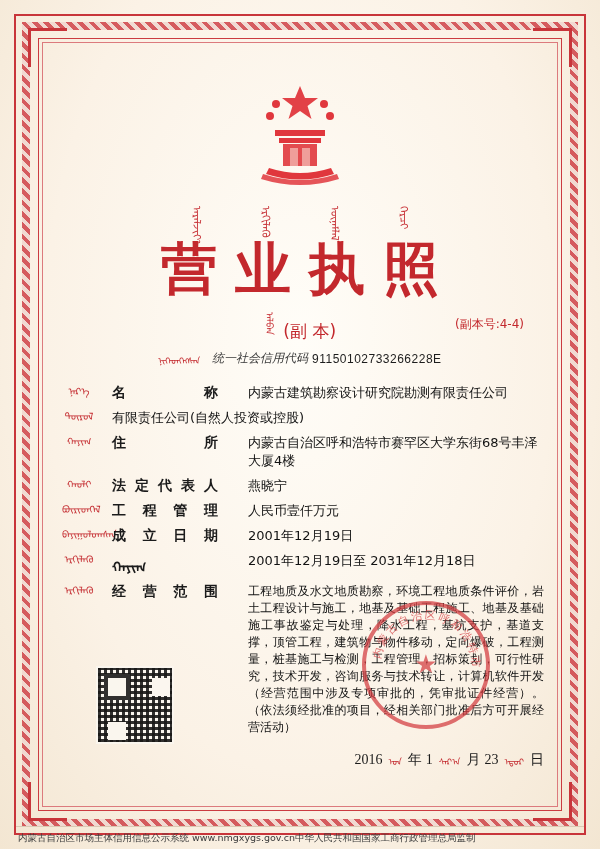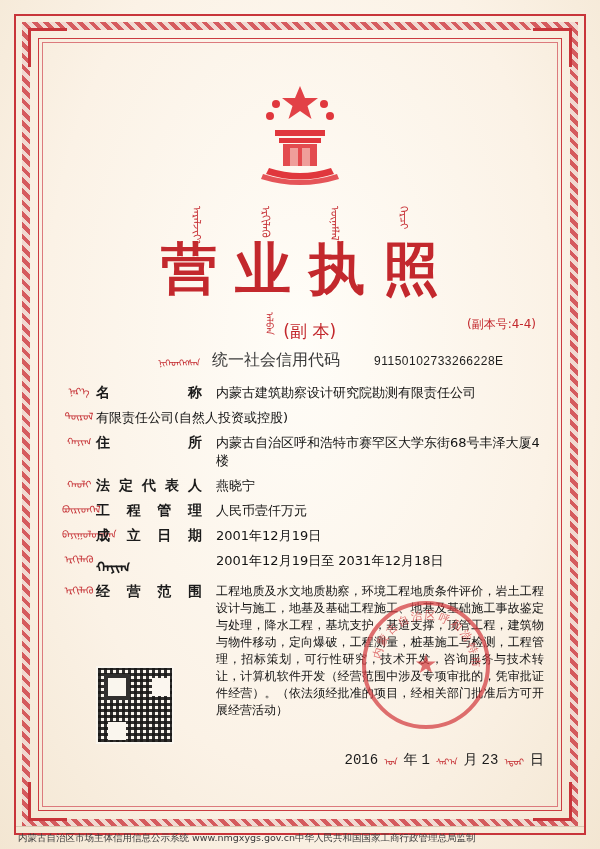--- a/index.html
+++ b/index.html
@@ -112,21 +112,21 @@
     font-family: "DejaVu Sans", sans-serif;
   }
   .subtitle-row .mini {
     font-size: 10px;
     margin-right: 4px;
     vertical-align: 2px;
   }
   .copy-no {
     position: absolute;
     top: 316px;
-    right: 64px;
+    right: 76px;
     color: #c3282d;
     font-size: 12px;
     font-family: "DejaVu Sans", sans-serif;
   }
 
   
   .code-line {
     position: absolute;
     top: 350px;
     left: 0; right: 0;
@@ -137,42 +137,44 @@
   }
   .code-line .mini {
     width: 200px;
     text-align: right;
     font-size: 9px;
     padding-right: 12px;
     color: #c3282d;
     font-family: "DejaVu Sans", sans-serif;
   }
   .code-line .lbl {
-    font-size: 16px;
+    font-size: 12px;
     color: #3a3a3a;
+    font-style: italic;
   }
   .code-line .val {
-    margin-left: 34px;
+    margin-left: 4px;
     font-size: 12px;
     letter-spacing: .5px;
     color: #1d1d1d;
     font-family: "Liberation Sans", sans-serif;
   }
 
   
   .fields {
     position: absolute;
     top: 384px;
     left: 62px;
     right: 56px;
   }
   .field {
     display: flex;
     align-items: flex-start;
     margin-bottom: 7px;
+    gap: 16px;
   }
   .field .mong {
     width: 34px;
     flex: 0 0 34px;
     color: #c3282d;
     font-size: 10px;
     font-family: "DejaVu Sans", sans-serif;
     writing-mode: horizontal-tb;
     text-align: center;
     line-height: 1.1;
@@ -240,21 +242,21 @@
   }
 
   
   .date-line {
     position: absolute;
     right: 56px;
     top: 748px;
     display: flex;
     align-items: center;
     gap: 4px;
-    font-family: Liberation Mono, monospace;
+    font-family: Liberation Serif, serif;
     font-size: 14px;
     color: #1b1b1b;
   }
   .date-line .mong {
     color: #c3282d;
     font-size: 9px;
     margin: 4px 2px;
   }
 
   

